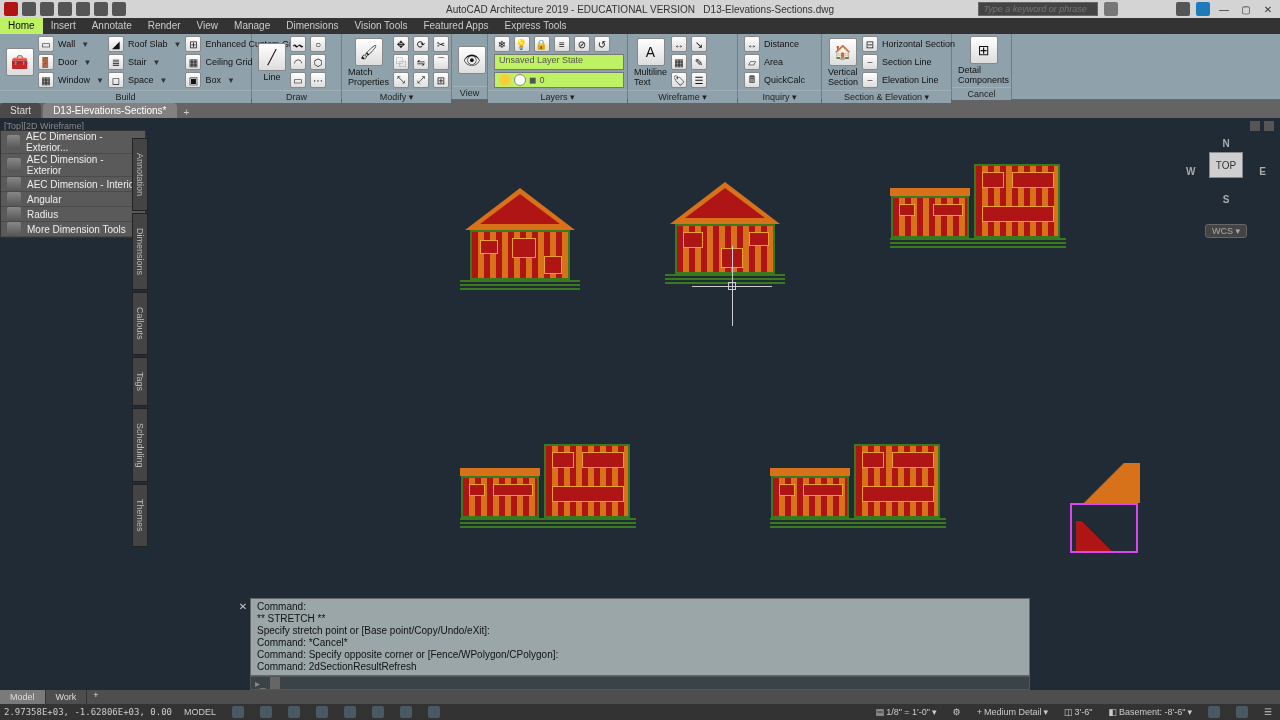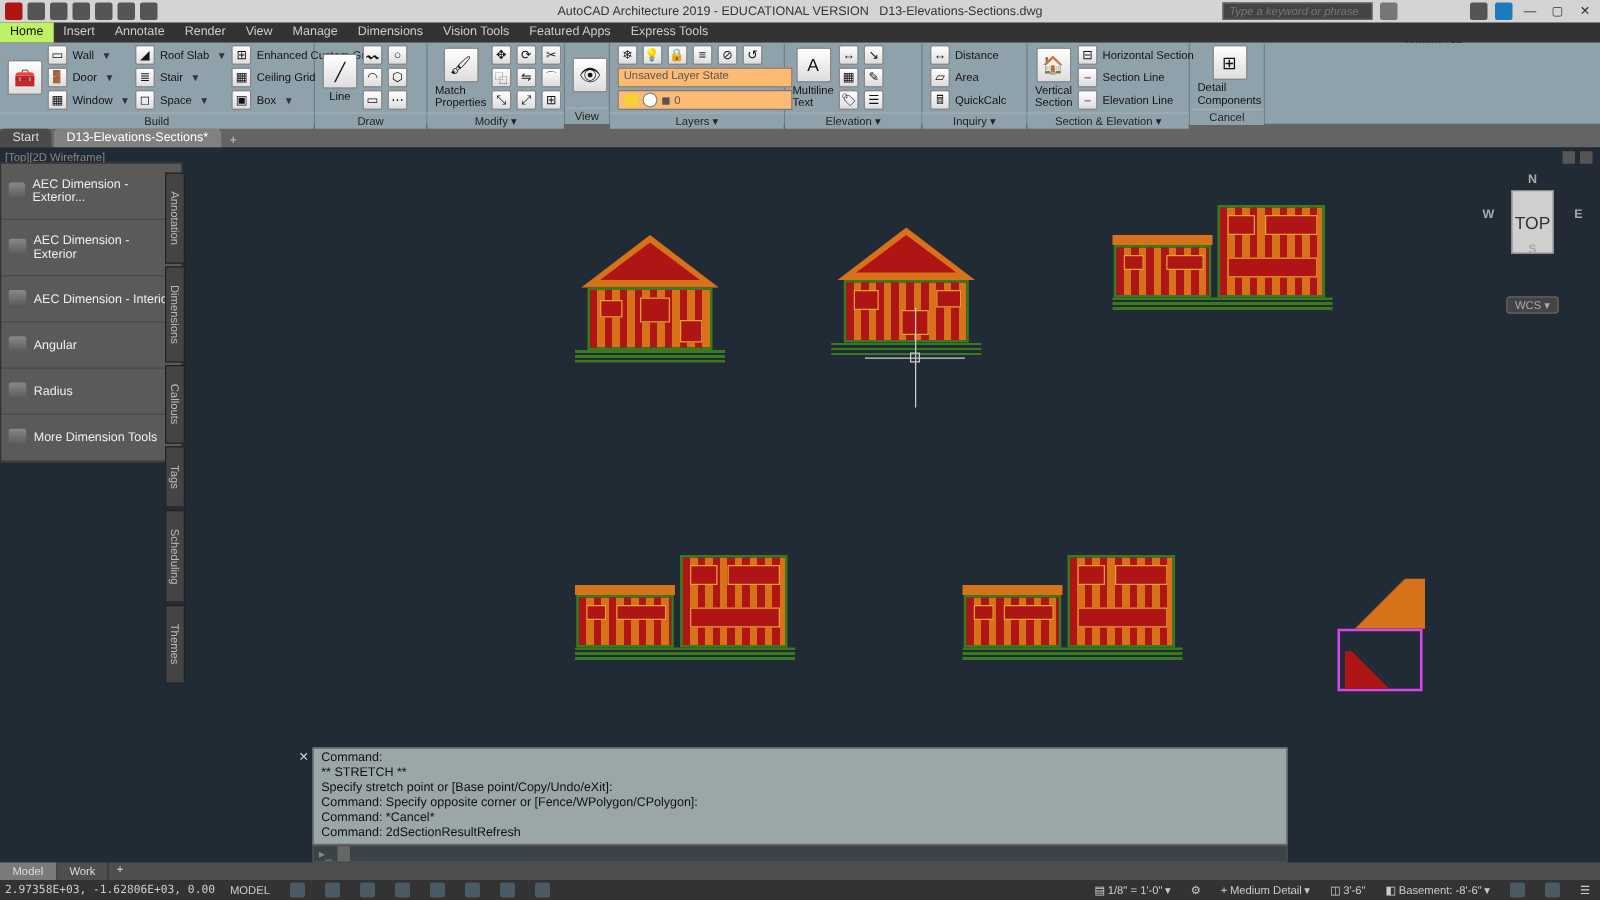--- a/index.html
+++ b/index.html
@@ -23,47 +23,47 @@
 
 .ribbon { height: 66px; background: #8fa2ac; display: flex; border-bottom: 1px solid #5a6a72; }
 .panel { border-right: 1px solid #6e8089; display: flex; flex-direction: column; justify-content: space-between; }
 .panel-body { flex: 1; display: flex; align-items: center; padding: 2px 6px; gap: 4px; }
 .panel-title { font-size: 9px; text-align: center; color: #222; background: #8fa2ac; padding: 1px 0; border-top: 1px solid #9fb0b8; }
 .pbtn { display: flex; flex-direction: column; align-items: center; font-size: 9px; color: #111; cursor: pointer; gap: 1px; }
 .pbtn-ico { width: 28px; height: 28px; background: linear-gradient(#fff,#ddd); border: 1px solid #888; border-radius: 2px; display: flex; align-items: center; justify-content: center; font-size: 14px; }
 .pbtn-ico.sm { width: 16px; height: 16px; font-size: 10px; }
 .col { display: flex; flex-direction: column; gap: 2px; }
 .row-item { display: flex; align-items: center; gap: 4px; font-size: 9px; color: #111; cursor: pointer; white-space: nowrap; }
-.lyr-sel { background: #fdba74; border: 1px solid #777; font-size: 9px; height: 16px; width: 140px; padding: 0 4px; color: #555; }
+.lyr-sel { background: #bef264; border: 1px solid #777; font-size: 9px; height: 16px; width: 130px; padding: 0 4px; color: #555; }
 .lay-ico { width: 12px; height: 12px; border-radius: 50%; display: inline-block; }
 .icol-y { background: #f7d038; }
 .dd { font-size: 8px; color: #333; margin-left: 2px; }
 
 
 .doc-tabs { height: 18px; background: #646464; display: flex; align-items: flex-end; font-size: 10px; }
 .doc-tab { padding: 2px 10px; background: #4a4a4a; color: #ddd; border-top-left-radius: 4px; border-top-right-radius: 4px; margin-right: 2px; cursor: pointer; }
 .doc-tab.active { background: #818181; color: #fff; }
 .doc-add { width: 16px; text-align: center; color: #ccc; cursor: pointer; }
 
 
 .canvas-wrap { position: absolute; top: 118px; left: 0; right: 0; bottom: 16px; background: #202b36; }
 .vp-label { position: absolute; top: 3px; left: 4px; font-size: 9px; color: #888; }
 .vp-ctrl { position: absolute; top: 3px; right: 6px; display: flex; gap: 4px; }
 .vp-ctrl span { width: 10px; height: 10px; background: #555; display: inline-block; cursor: pointer; }
 
 
 .palette { position: absolute; top: 12px; left: 0; width: 146px; background: #5a5a5a; border: 1px solid #333; }
-.pal-item { display: flex; align-items: center; gap: 6px; padding: 11px 6px; font-size: 10px; color: #eee; border-bottom: 1px solid #4a4a4a; cursor: pointer; }
+.pal-item { display: flex; align-items: center; gap: 6px; padding: 0 6px; font-size: 10px; color: #eee; border-bottom: 1px solid #4a4a4a; cursor: pointer; }
 .pal-ico { width: 14px; height: 14px; background: linear-gradient(#888,#555); border-radius: 2px; }
 .pal-tabs { position: absolute; left: 132px; top: 20px; display: flex; flex-direction: column; }
 .pal-tab { writing-mode: vertical-rl; font-size: 9px; color: #bbb; background: #444; padding: 14px 2px; margin-bottom: 2px; border: 1px solid #222; cursor: pointer; }
 
 
 .viewcube { position: absolute; top: 20px; right: 18px; width: 72px; height: 100px; text-align: center; color: #aaa; font-size: 10px; }
-.vc-top { width: 34px; height: 51px; background: #cfcfcf; border: 1px solid #888; margin: 14px auto 4px; font-size: 14px; color: #333; display: flex; align-items: center; justify-content: center; }
+.vc-top { width: 34px; height: 26px; background: #cfcfcf; border: 1px solid #888; margin: 14px auto 16px; font-size: 10px; color: #333; display: flex; align-items: center; justify-content: center; }
 .vc-n { position: absolute; top: 0; left: 50%; transform: translateX(-50%); font-weight: bold; }
 .vc-s { position: absolute; top: 56px; left: 50%; transform: translateX(-50%); font-weight: bold; }
 .vc-w { position: absolute; top: 28px; left: -4px; font-weight: bold; }
 .vc-e { position: absolute; top: 28px; right: -4px; font-weight: bold; }
 .wcs { margin-top: 30px; font-size: 9px; background: #444; border: 1px solid #666; padding: 1px 6px; display: inline-block; border-radius: 3px; }
 
 
 .crosshair { position: absolute; pointer-events: none; }
 .crosshair .h { position: absolute; width: 80px; height: 1px; background: #ccc; top: 0; left: -40px; }
 .crosshair .v { position: absolute; height: 80px; width: 1px; background: #ccc; left: 0; top: -40px; }
@@ -303,21 +303,21 @@
         <div class="row-item">
             <span class="pbtn-ico sm">▦</span>
             <span class="pbtn-ico sm">✎</span>
           </div>
         <div class="row-item">
             <span class="pbtn-ico sm">🏷</span>
             <span class="pbtn-ico sm">☰</span>
           </div>
       </div>
     </div>
-    <div class="panel-title">Elevation ▾</div>
+    <div class="panel-title">Wireframe ▾</div>
   </div>
 
   <div class="panel" style="width:84px">
     <div class="panel-body">
         <div class="col">
       <div class="row-item">
             <span class="pbtn-ico sm">↔</span>
             <span>Distance</span>
           </div>
       <div class="row-item">
@@ -521,22 +521,22 @@
     <div class="h"></div>
       <div class="v"></div>
       <div class="box"></div>
   </div>
 
   <div class="cmdhist">
     <div class="x">✕</div>
     <div>Command:</div>
     <div>** STRETCH **</div>
     <div>Specify stretch point or [Base point/Copy/Undo/eXit]:</div>
+    <div>Command: *Cancel*</div>
     <div>Command: Specify opposite corner or [Fence/WPolygon/CPolygon]:</div>
-    <div>Command: *Cancel*</div>
     <div>Command: 2dSectionResultRefresh</div>
   </div>
   <div class="cmdinput">
     <span class="chv">▸_</span>
     <div class="scr"></div>
   </div>
 
   <div class="layout-tabs">
     <div class="layout-tab active">Model</div>
     <div class="layout-tab">Work</div>

